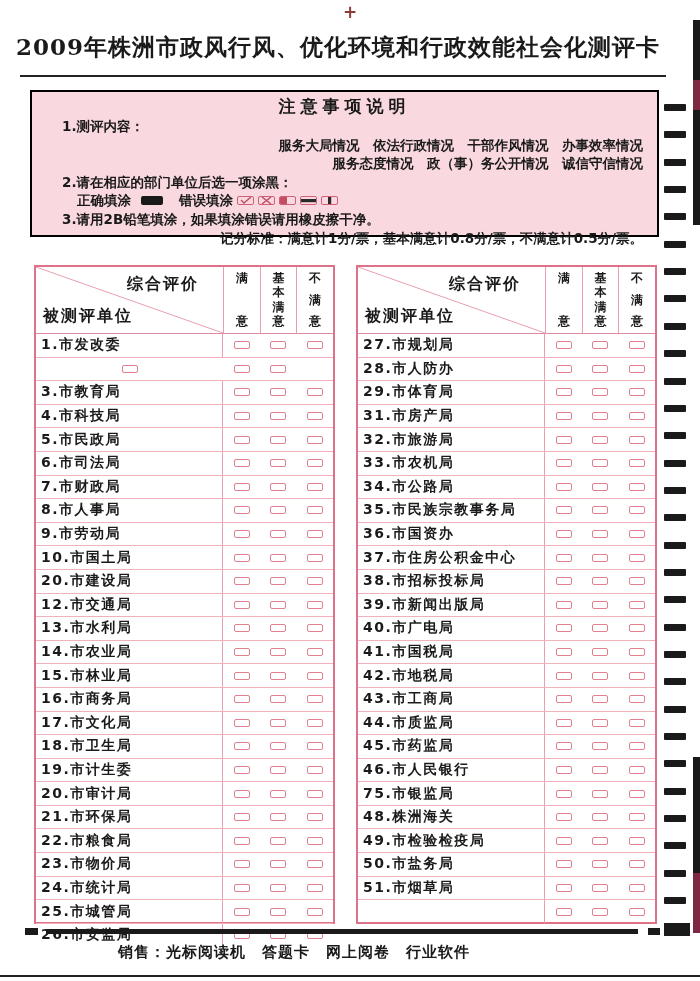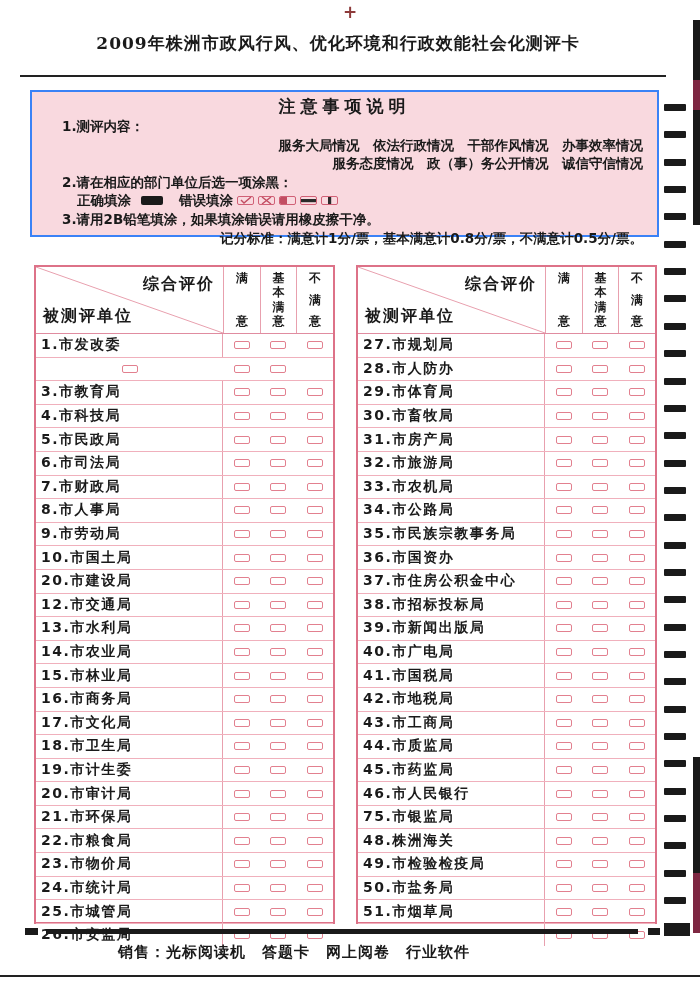--- a/index.html
+++ b/index.html
@@ -6,46 +6,46 @@
   #card{
     position:relative;width:700px;height:981px;background:#ffffff;overflow:hidden;
     font-family:"DejaVu Sans","Liberation Sans",sans-serif;color:#1a1a1a;
   }
   
   .regmark{position:absolute;top:2px;left:0;width:700px;text-align:center;
     font-size:17px;font-weight:700;color:#8d3a3a;}
   
   .title{position:absolute;top:32px;left:0;width:676px;text-align:center;
     font-family:"DejaVu Serif","Liberation Serif",serif;
-    font-size:17px;font-weight:700;letter-spacing:1px;}
+    font-size:23px;font-weight:700;letter-spacing:1px;}
   .title-rule{position:absolute;top:75px;left:20px;width:646px;height:2px;background:#222;}
   
   .notice{position:absolute;top:90px;left:30px;width:629px;height:147px;box-sizing:border-box;
-    background:#f9d9df;border:2px solid #3b82f6;padding:3px 14px 0 14px;}
+    background:#f9d9df;border:2px solid #000000;padding:3px 14px 0 14px;}
   .notice-title{text-align:center;font-size:17px;font-weight:700;letter-spacing:5px;line-height:22px;}
   .nline{font-size:13.5px;font-weight:600;line-height:18.6px;white-space:nowrap;}
   .ind1{padding-left:16px;}
   .ind2{padding-left:31px;text-align:right;}
   .fillrow{display:flex;align-items:center;height:18.6px;}
   .fillrow .lbl{font-size:13.5px;font-weight:600;}
   .blackblock{width:22px;height:9px;background:#1a1a1a;border-radius:2px;margin-left:10px;}
   .wronglbl{margin-left:16px;}
   .exbox{width:17px;height:9px;box-sizing:border-box;border:1px solid #d16076;border-radius:2px;
     margin-left:4px;position:relative;overflow:hidden;background:#f9d9df;}
   .exbox svg{position:absolute;top:0;left:0;}
   
   .etable{position:absolute;top:265px;width:301px;height:659px;box-sizing:border-box;
     background:#fff;border:2px solid #dd7288;}
   .etable.left{left:34px;}
   .etable.right{left:356px;}
   .thead{display:grid;grid-template-columns:187px 37px 36px 37px;height:66px;
     border-bottom:1px solid #e08ca0;}
   .corner{position:relative;}
   .corner svg{position:absolute;top:0;left:0;}
-  .c-top{position:absolute;top:7px;right:8px;font-size:16px;font-weight:700;letter-spacing:2px;}
+  .c-top{position:absolute;top:7px;right:24px;font-size:16px;font-weight:700;letter-spacing:2px;}
   .c-bot{position:absolute;bottom:6px;left:7px;font-size:16px;font-weight:700;letter-spacing:2px;}
   .vcol{border-left:1px solid #e8a0ae;display:flex;flex-direction:column;justify-content:space-between;
     align-items:center;padding:5px 0;font-size:12px;font-weight:600;line-height:13px;}
   .trow{display:grid;grid-template-columns:187px 37px 36px 37px;height:22.6px;
     border-top:1px solid #f0b0bc;}
   .tbody .trow:first-child{border-top:none;}
   .tname{border-right:1px solid #e8a0ae;display:flex;align-items:center;
     font-size:14px;font-weight:600;letter-spacing:1.5px;padding-left:5px;white-space:nowrap;}
   .tcell{display:flex;align-items:center;justify-content:center;}
   .bubble{width:16px;height:8px;box-sizing:border-box;border:1px solid #e2808f;border-radius:2px;background:#fff;}
@@ -507,32 +507,20 @@
             <div class="bubble"></div>
           </div>
           <div class="tcell">
             <div class="bubble"></div>
           </div>
           <div class="tcell">
             <div class="bubble"></div>
           </div>
         </div>
         <div class="trow">
-          <div class="tname">30.市畜牧局</div>
-          <div class="tcell">
-            <div class="bubble"></div>
-          </div>
-          <div class="tcell">
-            <div class="bubble"></div>
-          </div>
-          <div class="tcell">
-            <div class="bubble"></div>
-          </div>
-        </div>
-        <div class="trow">
           <div class="tname">31.市房产局</div>
           <div class="tcell">
             <div class="bubble"></div>
           </div>
           <div class="tcell">
             <div class="bubble"></div>
           </div>
           <div class="tcell">
             <div class="bubble"></div>
           </div>

